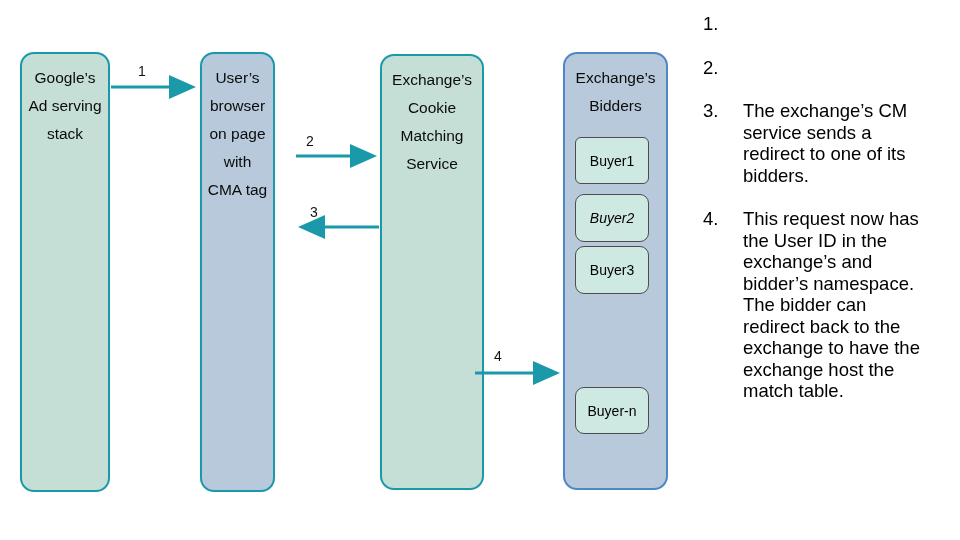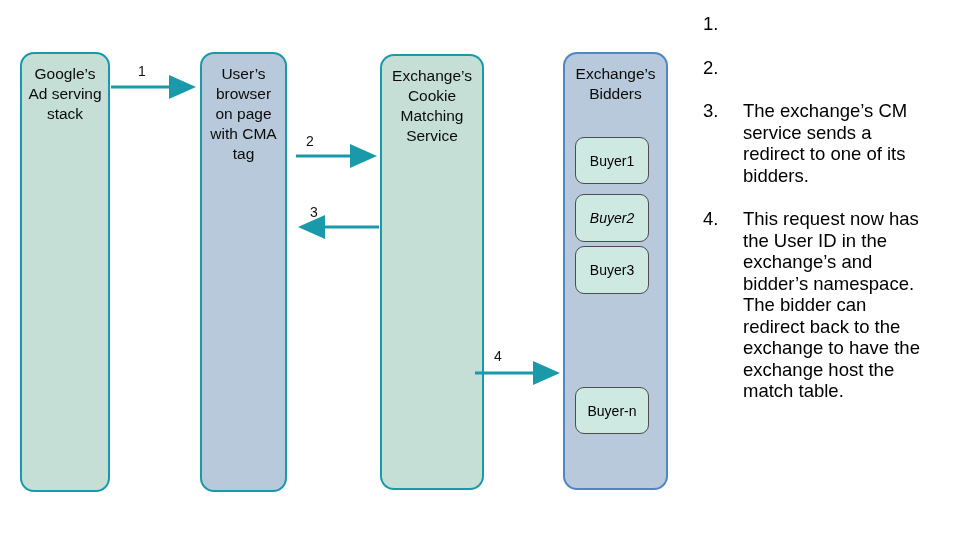--- a/index.html
+++ b/index.html
@@ -23,42 +23,42 @@
     border-radius: 14px;
     border: 2px solid #1999AA;
     text-align: center;
   }
   .box.green { background: #C5DFD7; }
   .box.blue  { background: #B7C9DA; }
   .box.blue-border { border-color: #4E86C6; }
   .box-title {
     padding: 10px 4px 0 4px;
     font-size: 15.5px;
-    line-height: 20px;
+    line-height: 28px;
     color: #0b0b0b;
   }
   #box1 { left: 20px;  top: 52px; width: 90px;  height: 440px; }
-  #box2 { left: 200px; top: 52px; width: 87px;  height: 440px; }
+  #box2 { left: 200px; top: 52px; width: 75px;  height: 440px; }
   #box3 { left: 380px; top: 54px; width: 104px;  height: 436px; }
   #box4 { left: 563px; top: 52px; width: 105px; height: 438px; }
   
   .buyer {
     position: absolute;
     left: 10px;
     width: 74px;
     box-sizing: border-box;
     background: #CEE9E2;
     border: 1.5px solid #4D4D4D;
     border-radius: 9px;
     display: flex;
     align-items: center;
     justify-content: center;
     font-size: 14px;
   }
-  #buyer1 { top: 83px;  height: 47px; }
+  #buyer1 { top: 83px;  height: 47px; border-radius: 6px; }
   #buyer2 { top: 140px; height: 48px; font-style: italic; }
   #buyer3 { top: 192px; height: 48px; justify-content: center; }
   #buyerN { top: 333px; height: 47px; }
   
   svg.arrows {
     position: absolute;
     left: 0; top: 0;
     width: 960px; height: 540px;
     pointer-events: none;
   }

